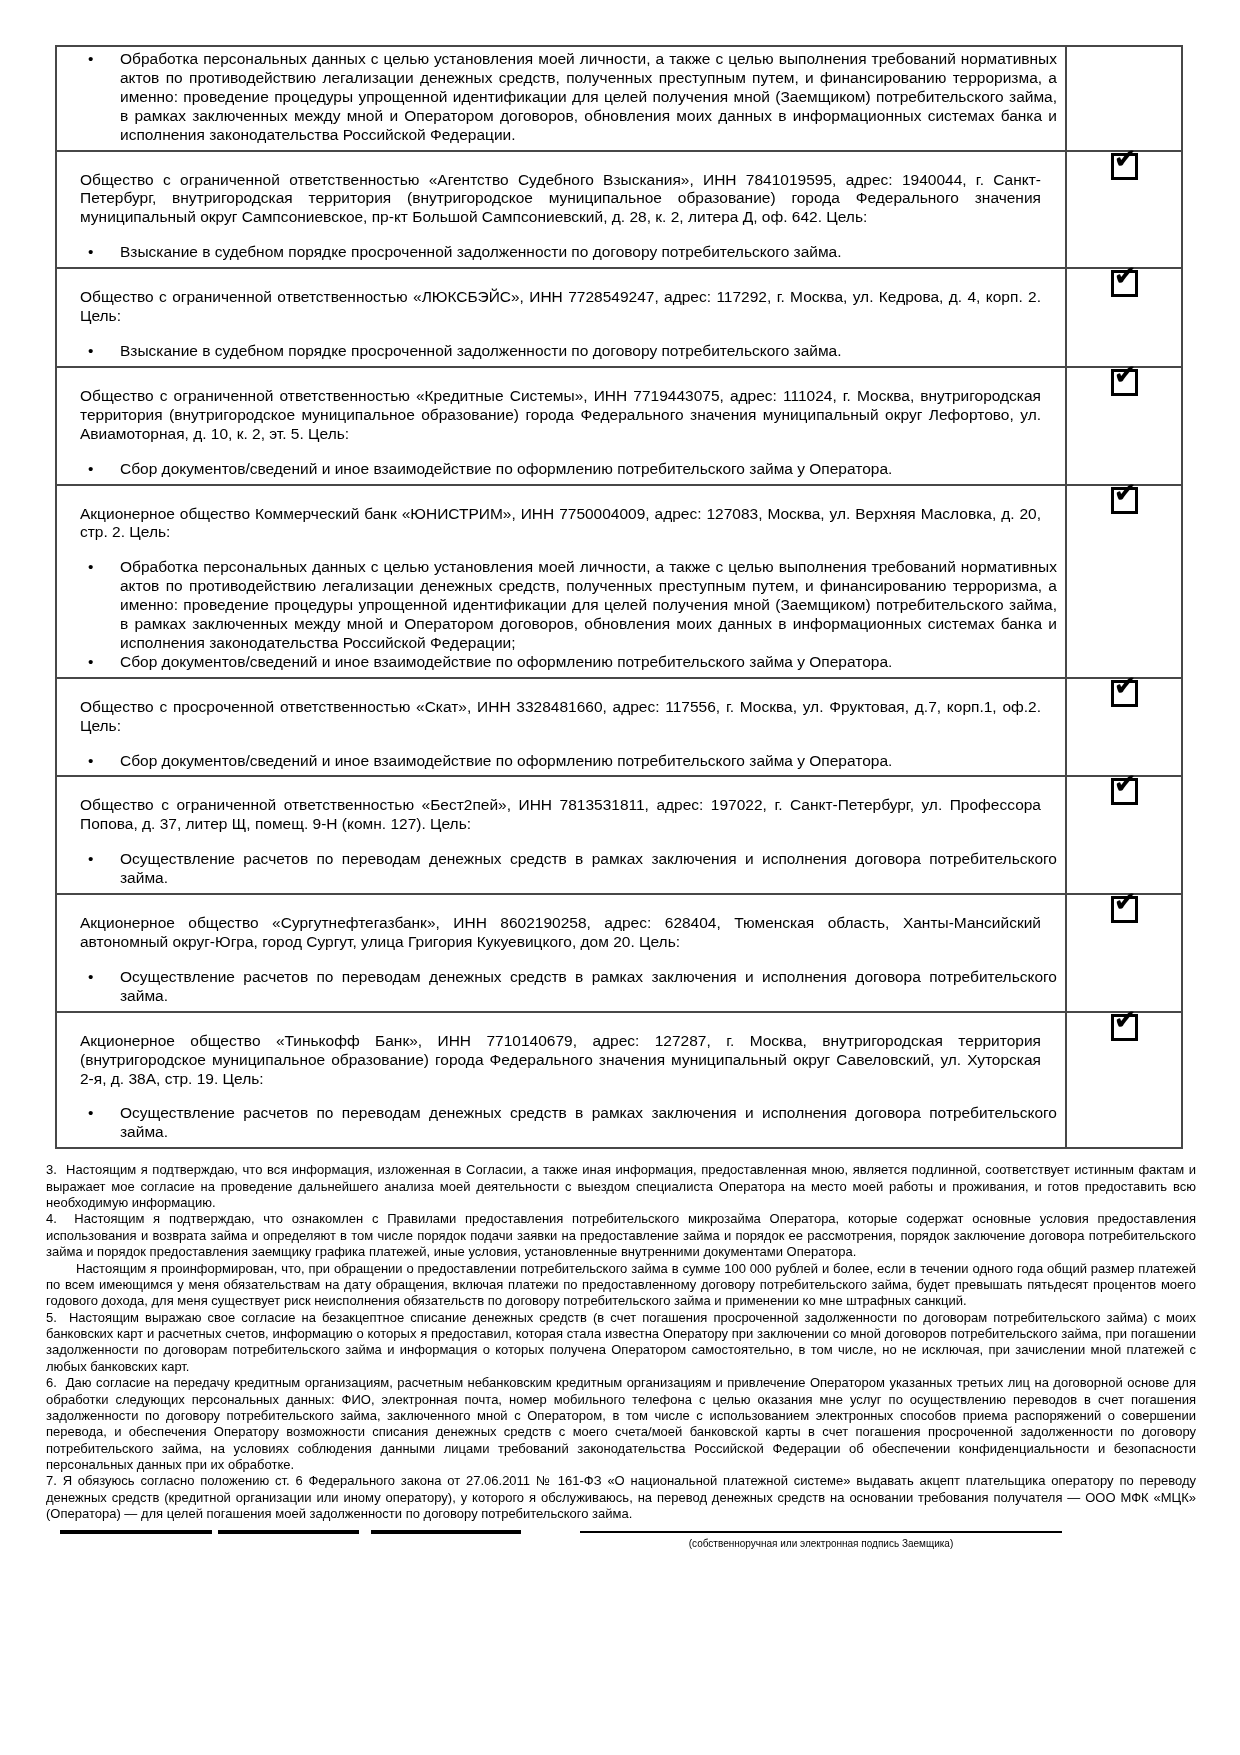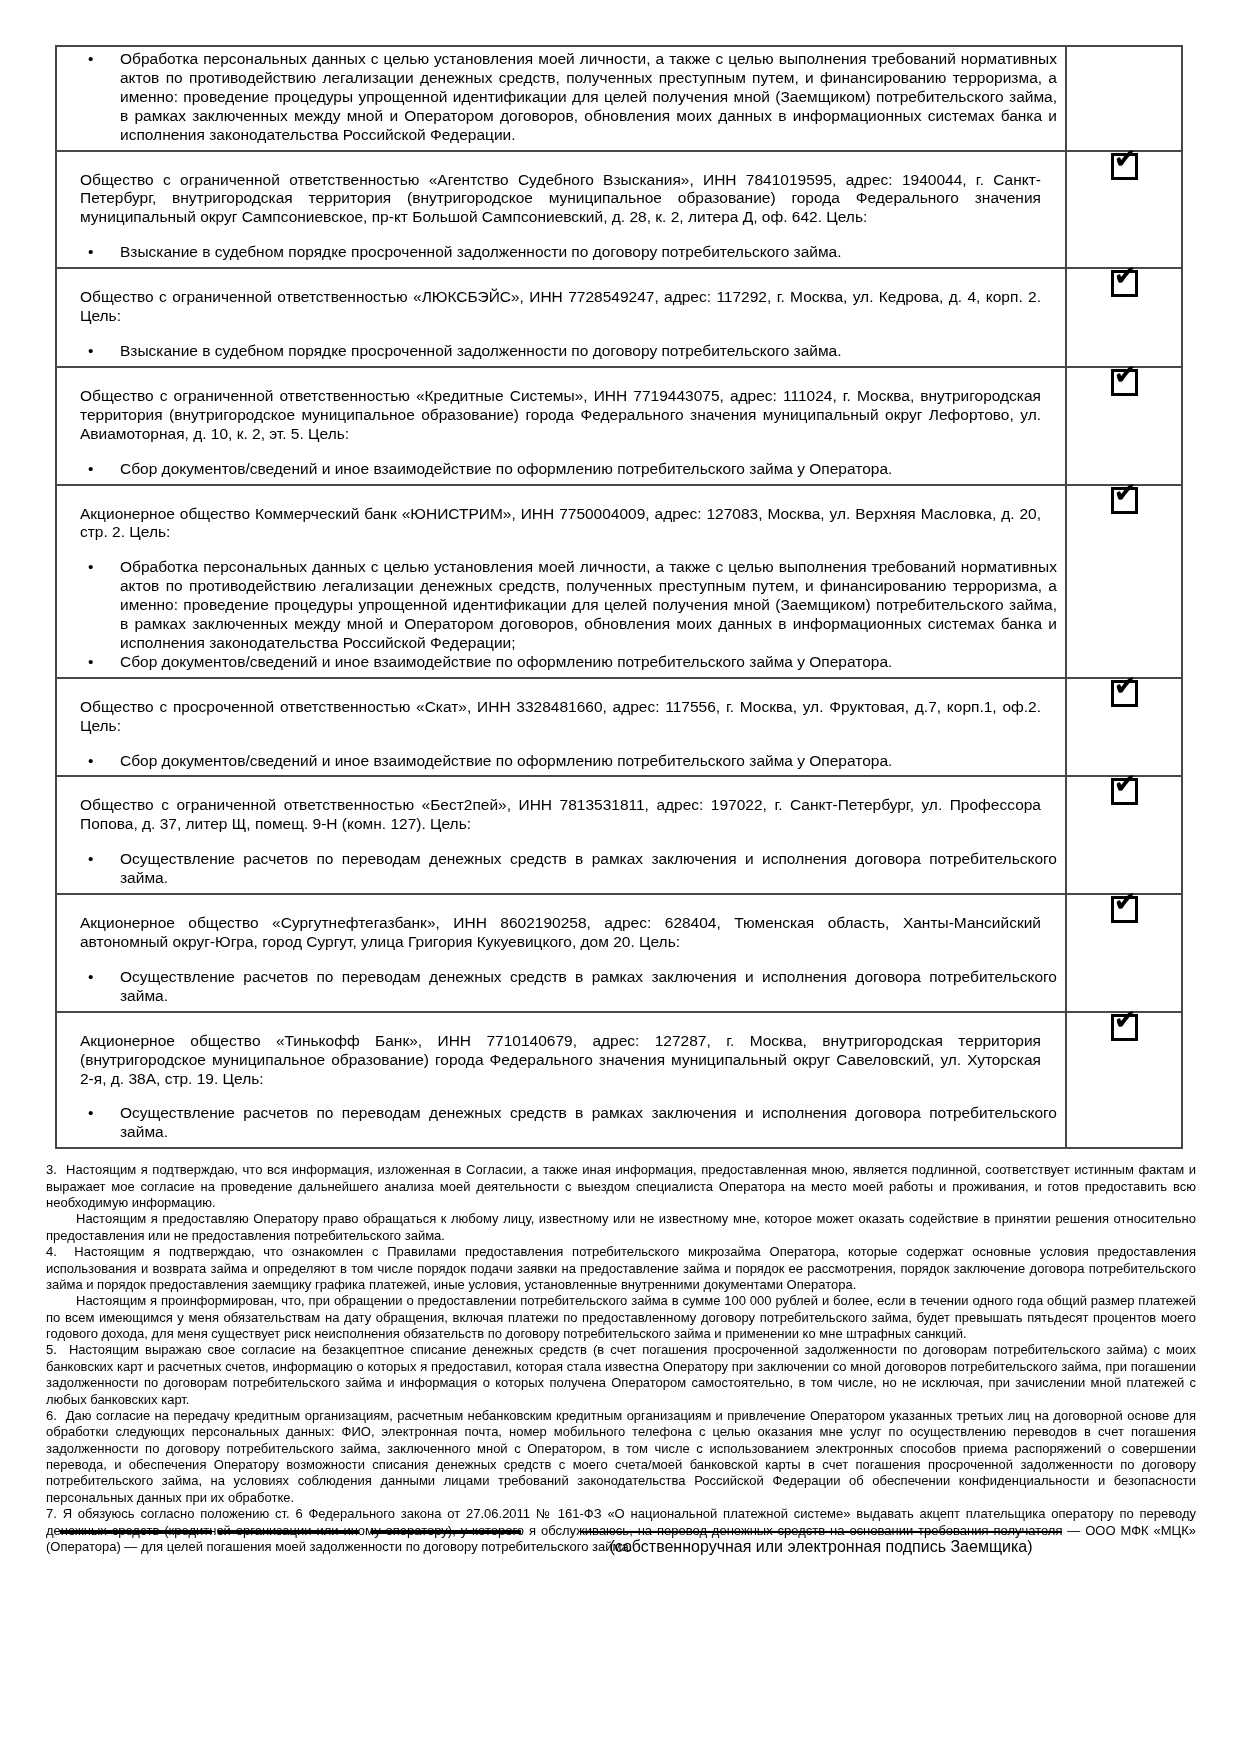--- a/index.html
+++ b/index.html
@@ -62,21 +62,21 @@
   .p.ind{text-indent:30px;}
 
   
   .sline{position:absolute;height:0;border-top:4px solid #000;}
   .sline.s1{left:60px;top:1530px;width:152px;}
   .sline.s2{left:218px;top:1530px;width:141px;}
   .sline.s3{left:371px;top:1530px;width:150px;}
   .sline-long{position:absolute;left:580px;top:1531px;width:482px;height:0;border-top:2px solid #000;}
   .sign-caption{
     position:absolute;left:580px;top:1537px;width:482px;
-    text-align:center;font-size:16px;line-height:1.3;
+    text-align:center;font-size:10px;line-height:1.3;
   }
 </style>
 </head>
 <body>
 
 <div class="page">
 
   <table class="consent-table">
     <tbody id="tbody">
         <tr>
@@ -170,21 +170,20 @@
               <span class="bt">Осуществление расчетов по переводам денежных средств в рамках заключения и исполнения договора потребительского займа.</span>
             </div>
           </td>
           <td class="cell-check"><span class="cb"><span class="tick">✔</span></span></td>
         </tr>
       </tbody>
   </table>
 
   <div class="paras" id="paras">
       <p class="p">3.&nbsp; Настоящим я подтверждаю, что вся информация, изложенная в Согласии, а также иная информация, предоставленная мною, является подлинной, соответствует истинным фактам и выражает мое согласие на проведение дальнейшего анализа моей деятельности с выездом специалиста Оператора на место моей работы и проживания, и готов предоставить всю необходимую информацию.</p>
-      <p class="p ind">Настоящим я предоставляю Оператору право обращаться к любому лицу, известному или не известному мне, которое может оказать содействие в принятии решения относительно предоставления или не предоставления потребительского займа.</p>
       <p class="p">4.&nbsp; Настоящим я подтверждаю, что ознакомлен с Правилами предоставления потребительского микрозайма Оператора, которые содержат основные условия предоставления использования и возврата займа и определяют в том числе порядок подачи заявки на предоставление займа и порядок ее рассмотрения, порядок заключение договора потребительского займа и порядок предоставления заемщику графика платежей, иные условия, установленные внутренними документами Оператора.</p>
       <p class="p ind">Настоящим я проинформирован, что, при обращении о предоставлении потребительского займа в сумме 100 000 рублей и более, если в течении одного года общий размер платежей по всем имеющимся у меня обязательствам на дату обращения, включая платежи по предоставленному договору потребительского займа, будет превышать пятьдесят процентов моего годового дохода, для меня существует риск неисполнения обязательств по договору потребительского займа и применении ко мне штрафных санкций.</p>
       <p class="p">5.&nbsp; Настоящим выражаю свое согласие на безакцептное списание денежных средств (в счет погашения просроченной задолженности по договорам потребительского займа) с моих банковских карт и расчетных счетов, информацию о которых я предоставил, которая стала известна Оператору при заключении со мной договоров потребительского займа, при погашении задолженности по договорам потребительского займа и информация о которых получена Оператором самостоятельно, в том числе, но не исключая, при зачислении мной платежей с любых банковских карт.</p>
       <p class="p">6.&nbsp; Даю согласие на передачу кредитным организациям, расчетным небанковским кредитным организациям и привлечение Оператором указанных третьих лиц на договорной основе для обработки следующих персональных данных: ФИО, электронная почта, номер мобильного телефона с целью оказания мне услуг по осуществлению переводов в счет погашения задолженности по договору потребительского займа, заключенного мной с Оператором, в том числе с использованием электронных способов приема распоряжений о совершении перевода, и обеспечения Оператору возможности списания денежных средств с моего счета/моей банковской карты в счет погашения просроченной задолженности по договору потребительского займа, на условиях соблюдения данными лицами требований законодательства Российской Федерации об обеспечении конфиденциальности и безопасности персональных данных при их обработке.</p>
       <p class="p">7. Я обязуюсь согласно положению ст. 6 Федерального закона от 27.06.2011 № 161-ФЗ «О национальной платежной системе» выдавать акцепт плательщика оператору по переводу денежных средств (кредитной организации или иному оператору), у которого я обслуживаюсь, на перевод денежных средств на основании требования получателя — ООО МФК «МЦК» (Оператора) — для целей погашения моей задолженности по договору потребительского займа.</p>
     </div>
 
   <div class="sign-block">
     <div class="sline s1"></div>
     <div class="sline s2"></div>

